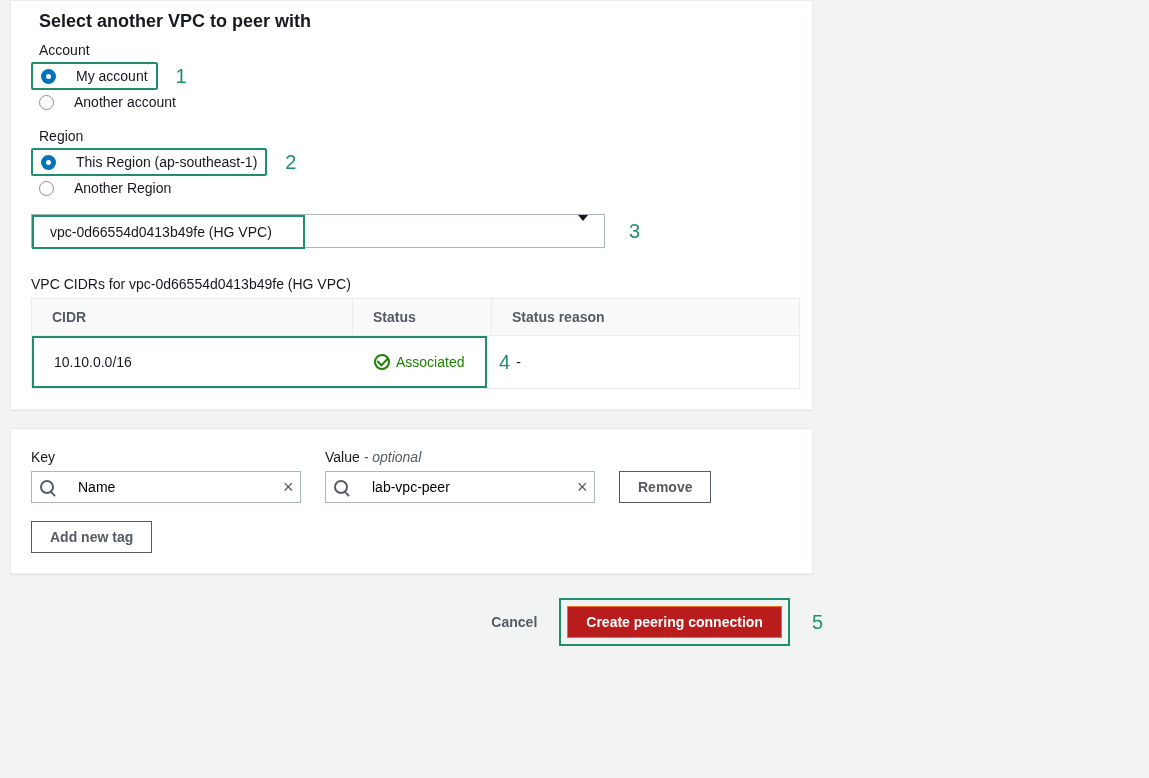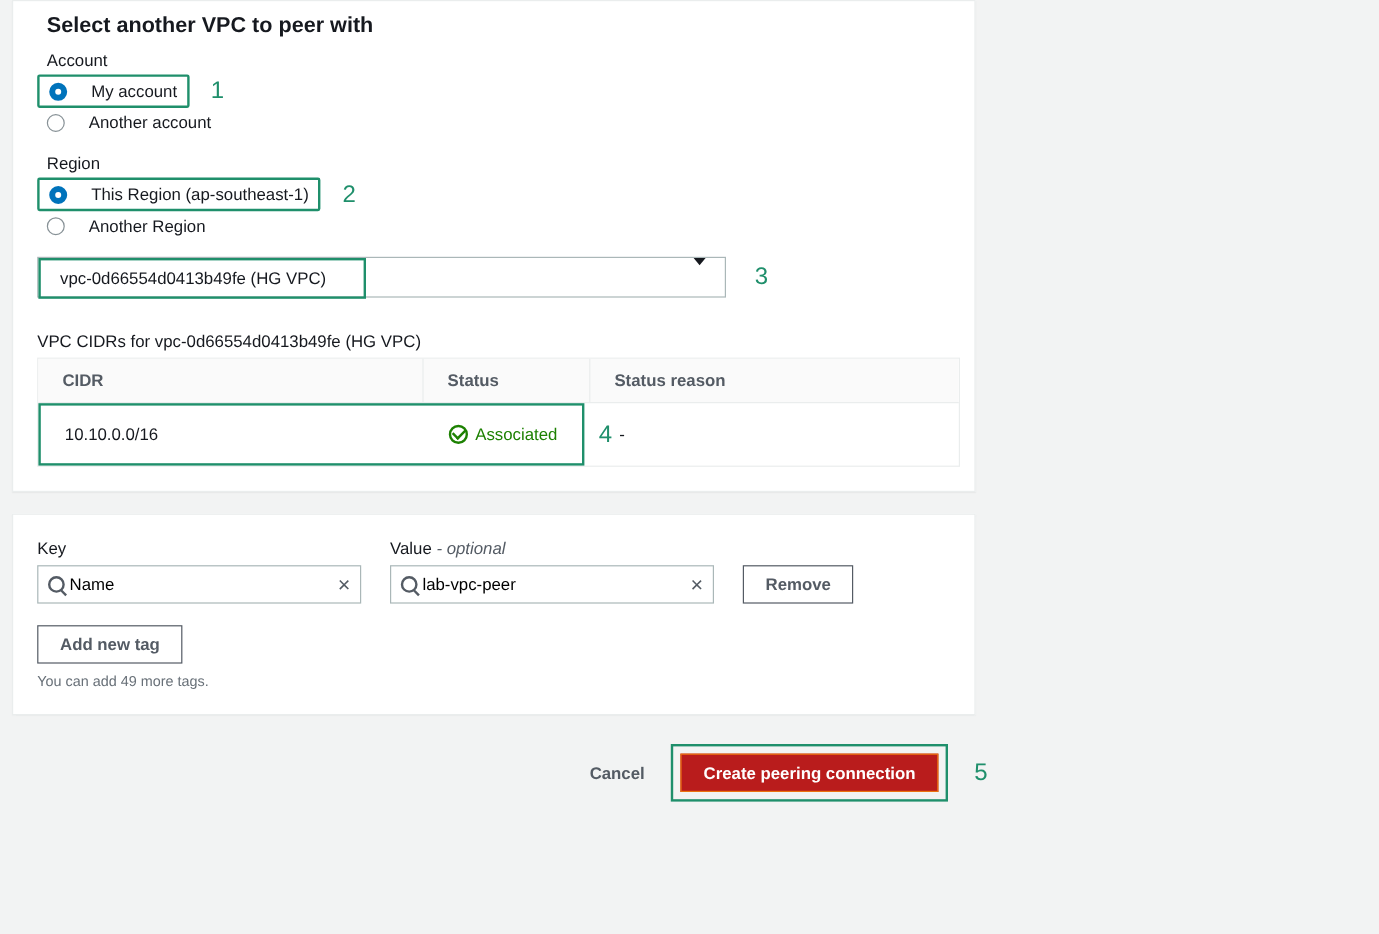--- a/index.html
+++ b/index.html
@@ -145,21 +145,21 @@
   .tags-body { padding: 20px; }
   .tag-row { display:flex; gap:24px; align-items:flex-end; }
   .tag-col { display:flex; flex-direction:column; }
   .tag-label { font-size:14px; margin-bottom:6px; }
   .tag-label .optional { font-style:italic; color:#545b64; }
   .tag-input {
     width: 270px; height:32px;
     border:1px solid #aab7b8;
     display:flex; align-items:center;
     padding: 0 8px;
-    gap:4px;
+    gap:24px;
     background:#fff;
   }
   .search-icon {
     width:14px;height:14px;
     border:2px solid #545b64;
     border-radius:50%;
     position:relative;
     flex-shrink:0;
   }
   .search-icon::after{
@@ -316,21 +316,20 @@
           <div class="tag-input">
             <span class="search-icon"></span>
             <input type="text" value="lab-vpc-peer" style="">
             <span class="x-icon">×</span>
           </div>
         </div>
         <button class="btn">Remove</button>
       </div>
 
       <button class="btn add-tag-btn">Add new tag</button>
-      <div class="tag-limit">You can add 49 more tags.</div>
     </div>
   </div>
 
   <div class="action-row">
     <span class="cancel-link">Cancel</span>
     <span class="primary-btn-wrap">
       <button class="primary-btn">Create peering connection</button>
     </span>
     <span class="annotation" style="margin-left:0;">5</span>
   </div>

